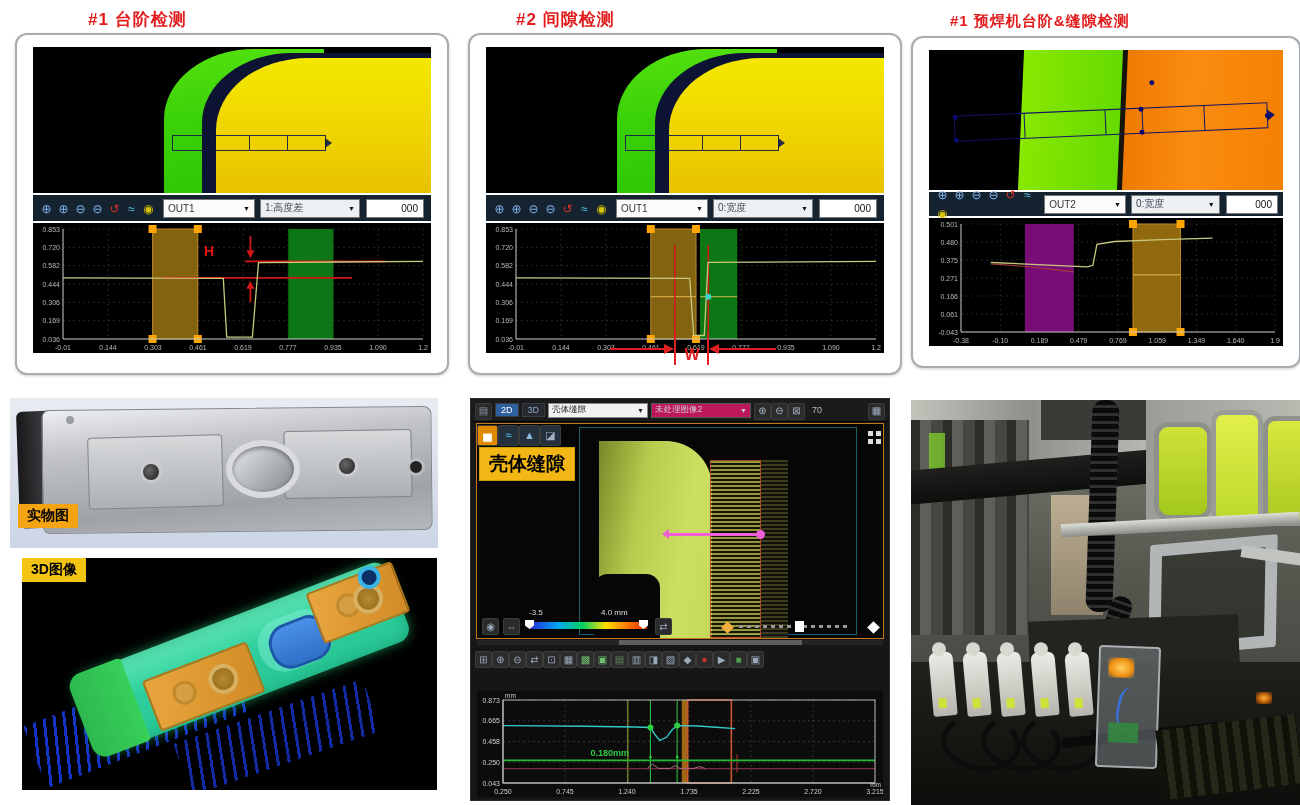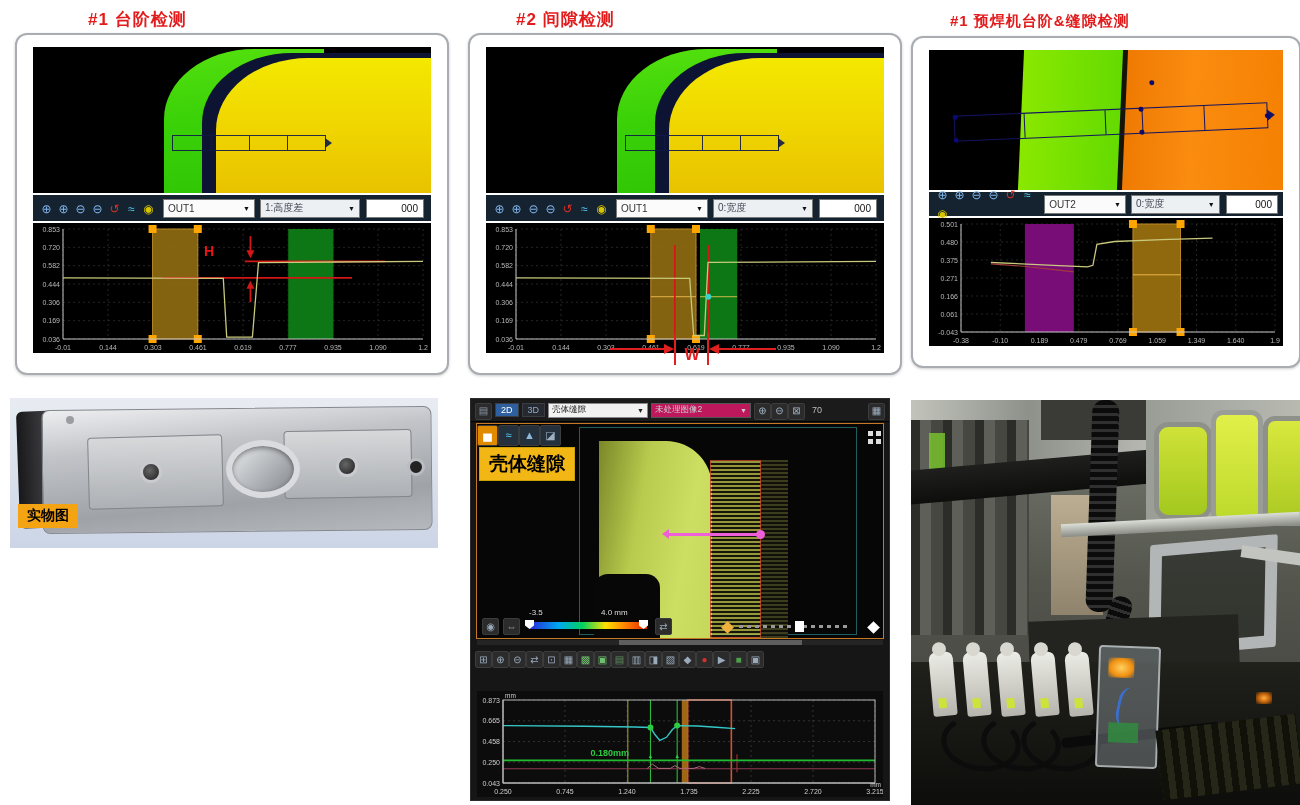--- a/index.html
+++ b/index.html
@@ -406,20 +406,33 @@
     <div class="pr-pad" id="pr-padL"></div>
     <div class="pr-pad" id="pr-padR"></div>
     <div class="pr-hole" style="left:130px;top:63px;"></div>
     <div class="pr-hole" style="left:326px;top:57px;"></div>
     <div class="pr-oval"></div>
     <div class="pr-hole2"></div>
     <div class="pr-hole3"></div>
     <div class="lbl" id="lbl-photo">实物图</div>
   </div>
 
+  <div class="abs" id="panel-3d">
+    <div class="p3d-fr" id="p3d-fr1"></div>
+    <div class="p3d-fr" id="p3d-fr2"></div>
+    <div class="p3d-body">
+      <div class="p3d-cap" style="position:absolute"></div>
+      <div class="p3d-pad" id="p3d-padA"></div>
+      <div class="p3d-ovalpad"></div>
+      <div class="p3d-oval"></div>
+      <div class="p3d-pad" id="p3d-padB"></div>
+      <div class="p3d-hole"></div>
+    </div>
+    <div class="lbl" id="lbl-3d">3D图像</div>
+  </div>
 
   <div class="abs" id="panel-key">
     <div class="k-top">
       <span><span class="chip" style="color: rgb(138, 151, 165);">▤</span></span>
       <span class="k-tab sel">2D</span>
       <span class="k-tab">3D</span>
       <span class="k-dd light">
           <span>壳体缝隙</span>
           <span class="car">▼</span>
         </span>

